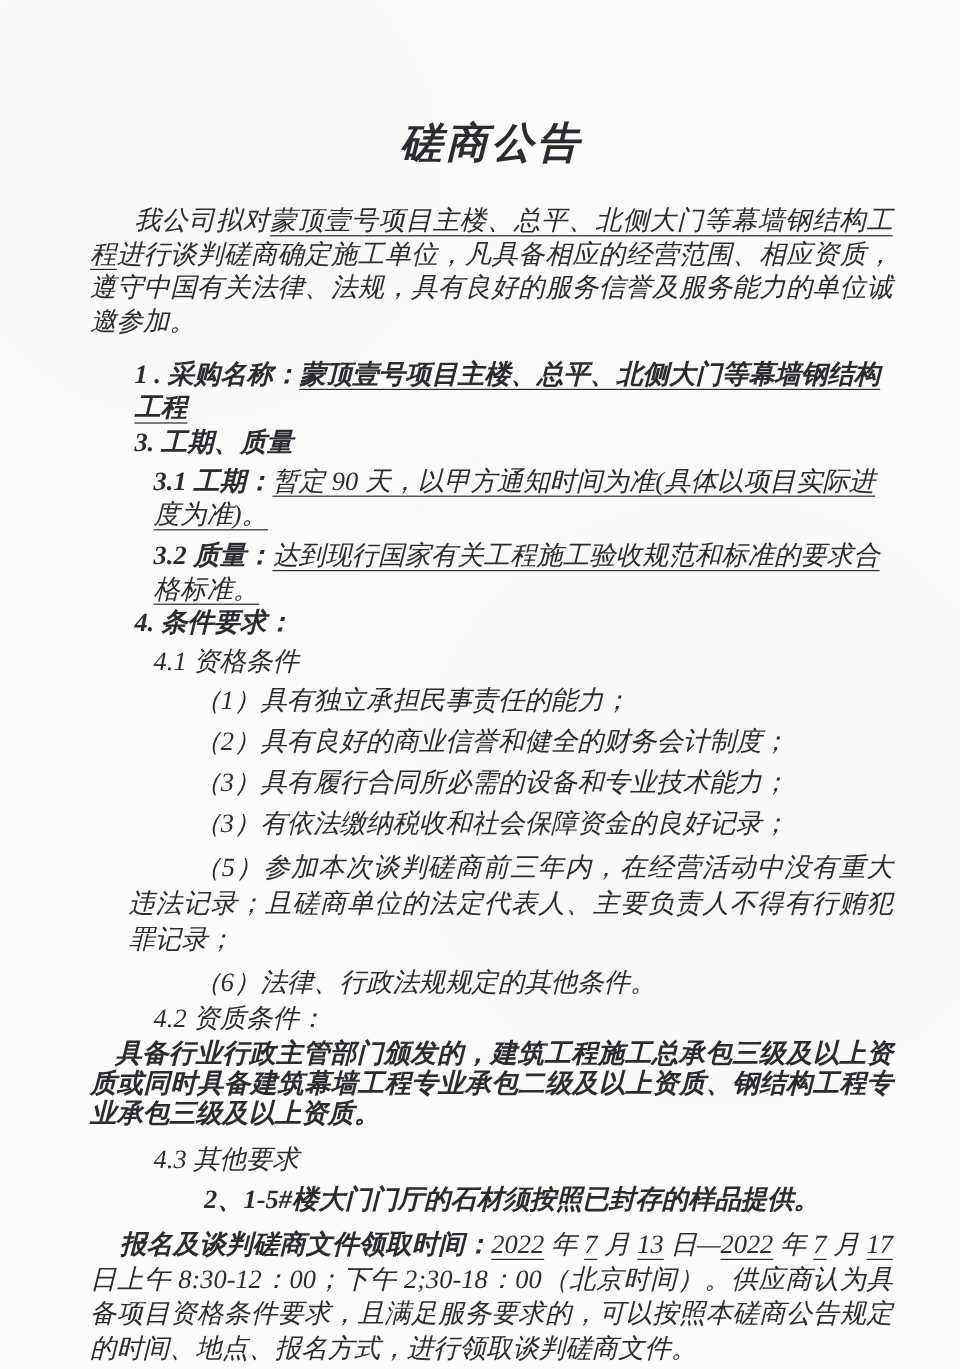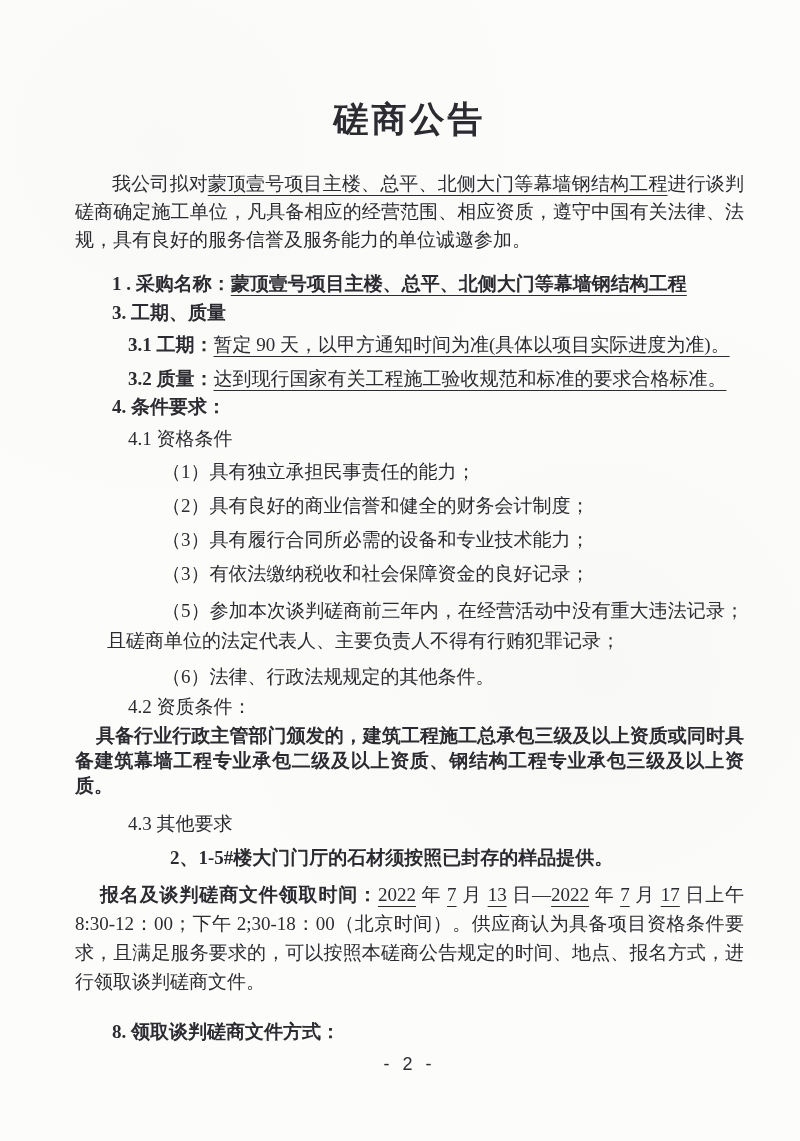--- a/index.html
+++ b/index.html
@@ -15,30 +15,31 @@
     overflow:hidden;
   }
   .page{
     box-sizing:border-box;
     width:800px;height:955px;
     padding:96px 56px 0 75px;
     background:
       radial-gradient(circle at 20% 15%, rgba(0,0,0,0.012), transparent 40%),
       radial-gradient(circle at 75% 70%, rgba(0,0,0,0.015), transparent 45%),
       var(--paper);
+    font-style: italic;
   }
   .doc-title{
     margin:0;
     font-size:35px;
     line-height:48px;
     font-weight:700;
     text-align:center;
     letter-spacing:3px;
   }
-  .ln{font-size:19px;line-height:28px;margin:0;}
+  .ln{font-size:22px;line-height:28px;margin:0;}
   .b{font-weight:700;}
   .u{
     text-decoration:underline;
     text-underline-offset:5px;
     text-decoration-thickness:1px;
   }
   .jt{text-align:justify;}
   .intro{margin-top:26px;text-indent:37px;}
   .ind-item{margin-left:37px;}
   .ind-sub{margin-left:53px;}

